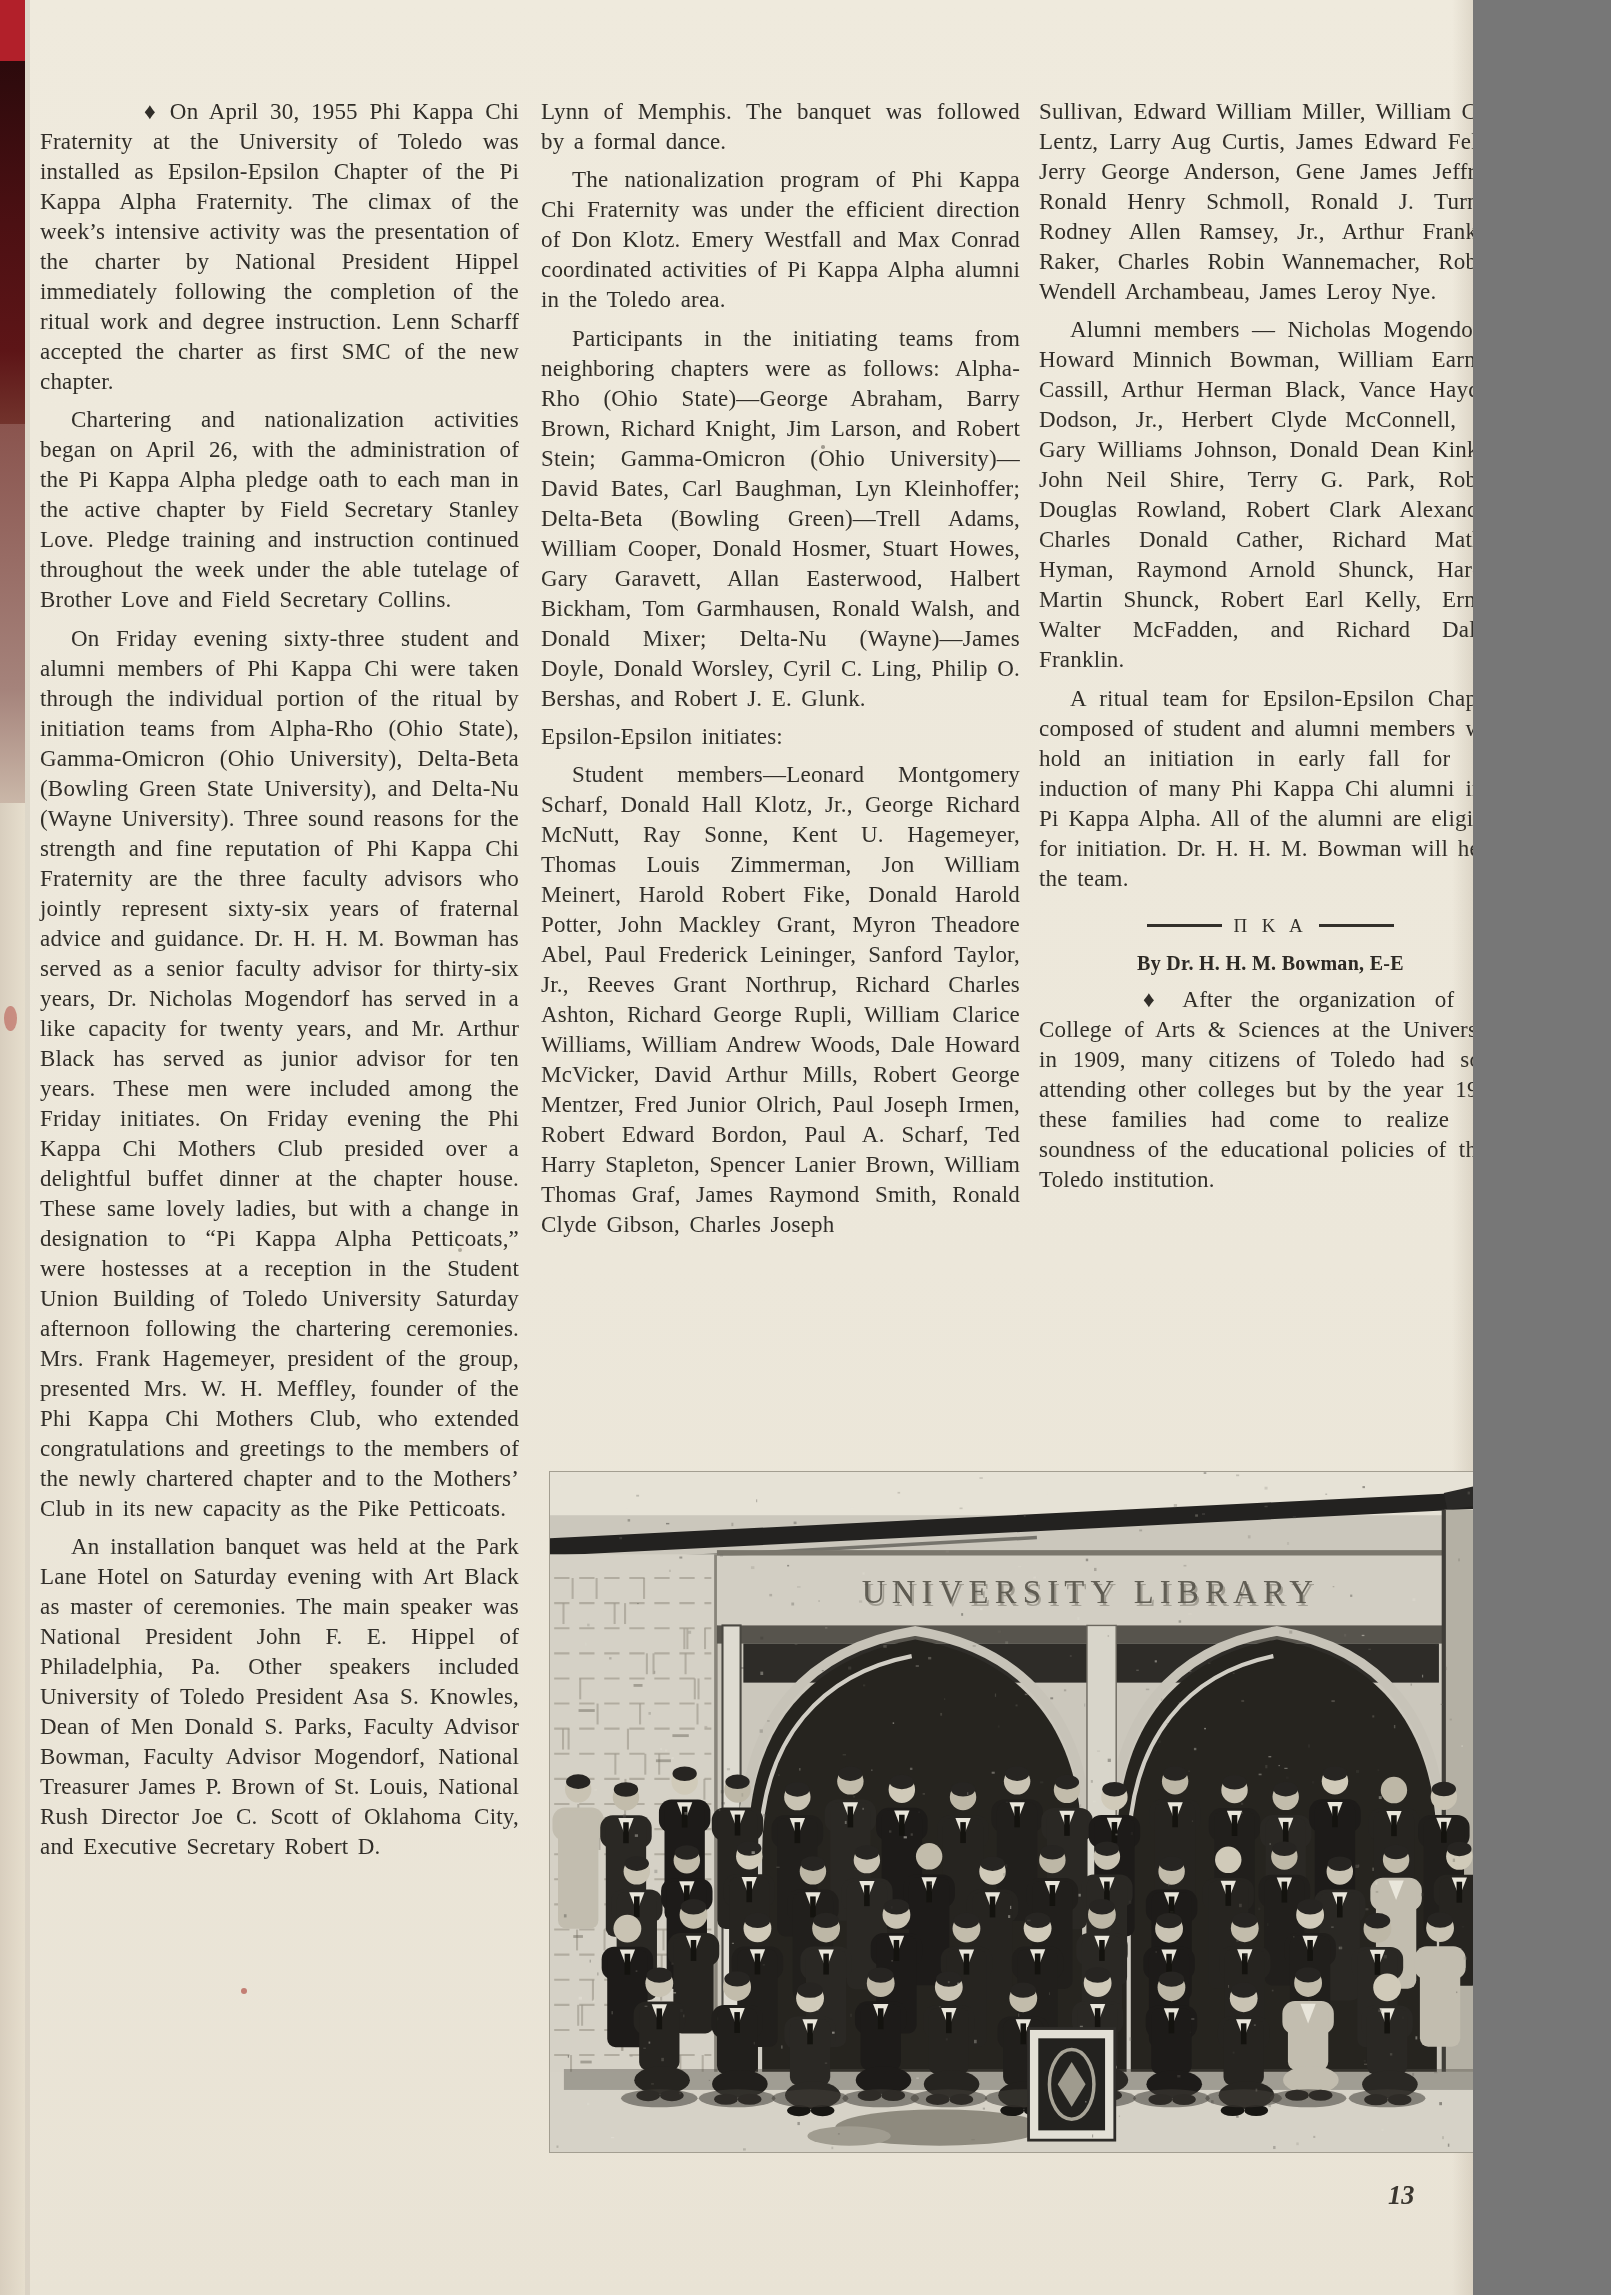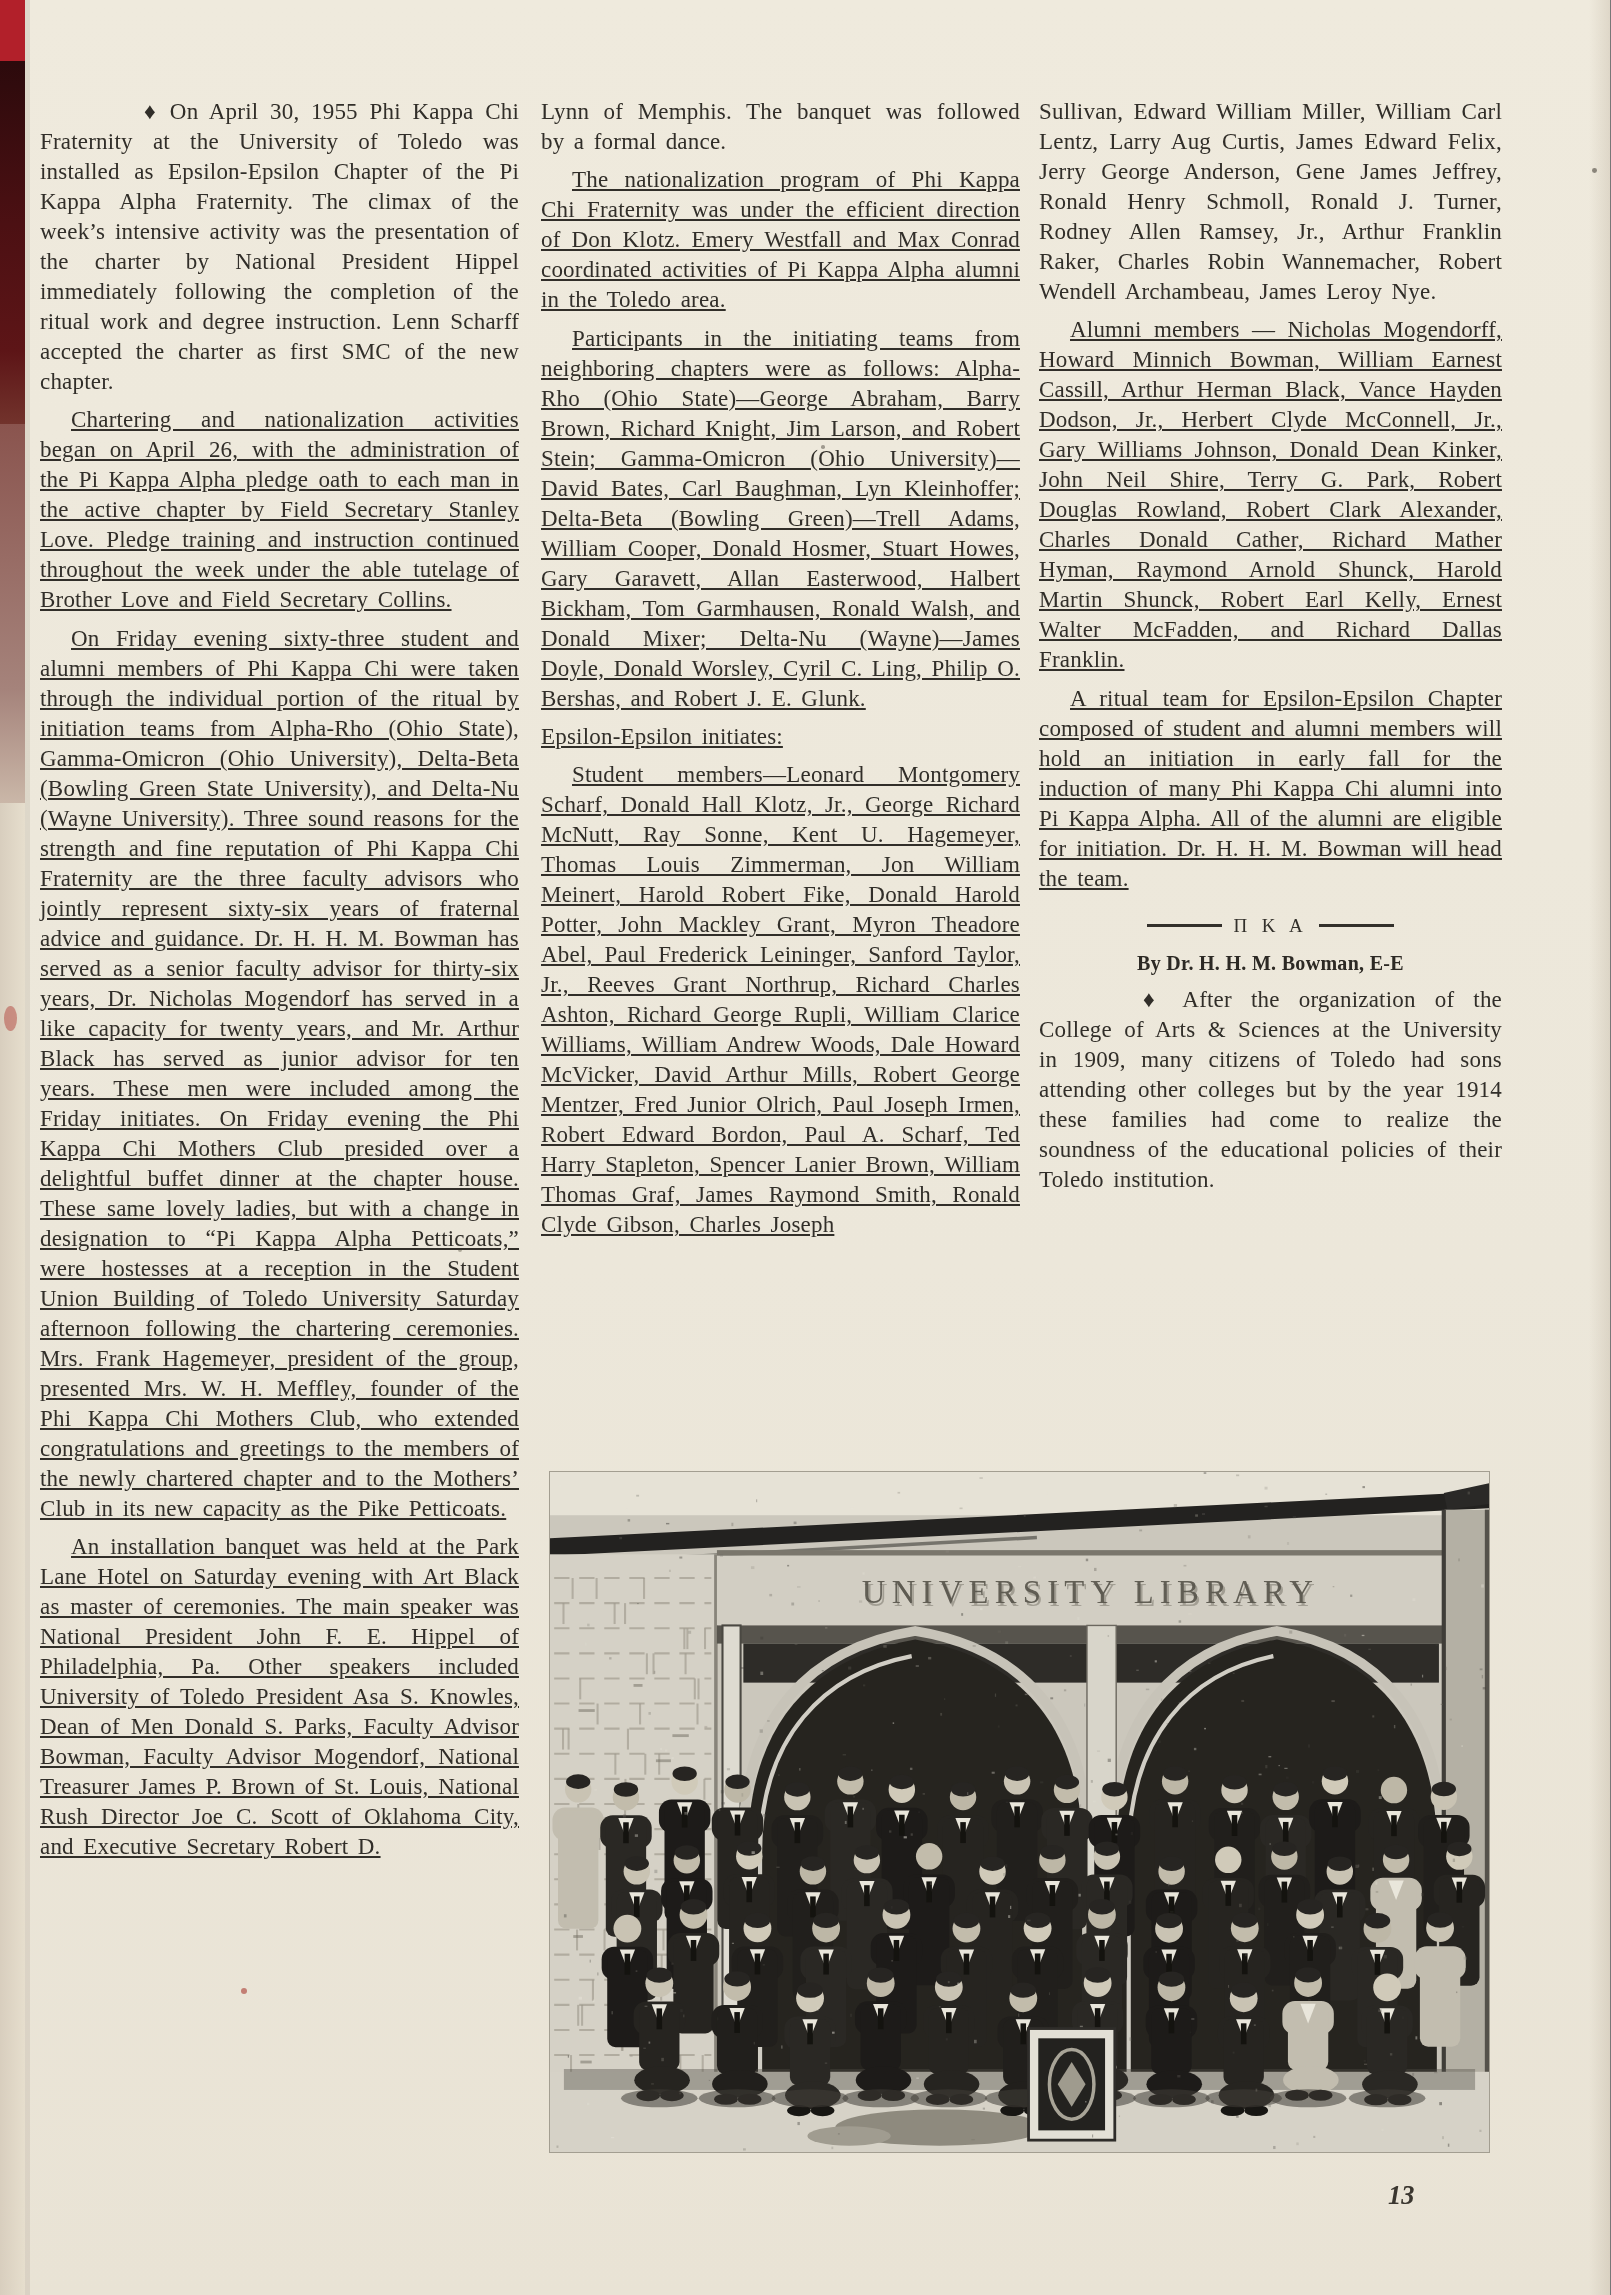--- a/index.html
+++ b/index.html
@@ -1,17 +1,17 @@
 <!DOCTYPE html>
 <html lang="en" style="font-size:11px"><head>
 <meta charset="utf-8">
 <style>
   html,body{margin:0;padding:0;background:#777;}
   .page{
-    position:relative; width:1610px; height:2295px; overflow:hidden;
+    position:relative; width:1473px; height:2295px; overflow:hidden;
     background:linear-gradient(180deg,#efeadd 0%,#ece7da 55%,#e9e3d5 100%);
     font-family:"Liberation Serif", serif; color:#312e29;
   }
   
   .accent-strip{position:absolute;left:0;top:0;width:25px;height:2295px;display:flex;flex-direction:column;}
   .accent-strip .seg1{height:61px;background:#b2202a;}
   .accent-strip .seg2{height:363px;background:linear-gradient(180deg,#2c0a0c 0%,#4c1013 45%,#5d1517 80%,#72332c 100%);}
   .accent-strip .seg3{height:379px;background:linear-gradient(180deg,#8a544e 0%,#a5837b 70%,#cab7a8 100%);}
   .accent-strip .seg4{flex:1;background:linear-gradient(90deg,#d8cebe,#e6decd);}
   .edge-line{position:absolute;left:25px;top:0;width:4.9px;height:2295px;background:rgba(90,70,50,0.10);}
@@ -22,21 +22,21 @@
   .speck.s2{left:1592px;top:168px;width:4.9px;height:4.9px;background:#4a453c;}
   .speck.s3{left:821px;top:445px;width:3.5px;height:3.5px;background:#6b665c;}
   .speck.s4{left:458px;top:1248px;width:4.2px;height:4.2px;background:#85806f;}
 
   
   .col{position:absolute;top:97px;}
   .col1{left:40px;width:479px;}
   .col2{left:541px;width:479px;}
   .col3{left:1039px;width:463px;}
   p.body{font-size:23px;line-height:30px;text-align:justify;letter-spacing:0.2px;word-spacing:3.5px;margin:0;hyphens:auto;}
-  p.body + p.body{margin-top:8.3px;text-decoration:underline;}
+  p.body + p.body{margin-top:8.3px;}
   .indent{text-indent:31px;}
   .big-indent{text-indent:104px;}
   .flush{text-indent:0;}
   .subhead{margin-top:11px;}
 
   
   .pka-divider{display:flex;align-items:center;justify-content:center;gap:11px;margin:21px 21px 14px;}
   .pka-divider .dash{height:2.8px;width:75px;background:#33302b;}
   .pka-divider .pka-label{font-size:19px;letter-spacing:4.9px;font-weight:400;color:#33302b;white-space:nowrap;}
 

